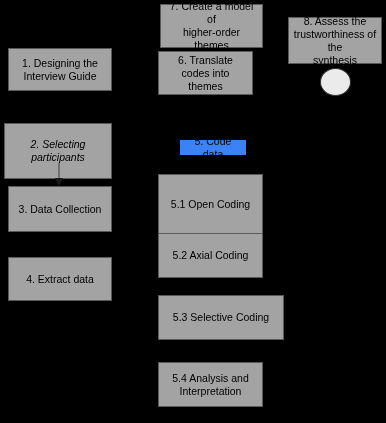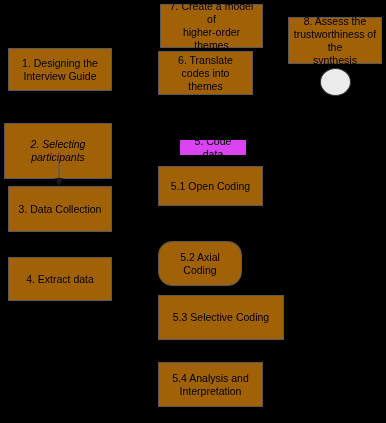--- a/index.html
+++ b/index.html
@@ -12,36 +12,36 @@
     position: relative;
     width: 386px;
     height: 423px;
     background: #000000;
     overflow: hidden;
     font-family: "Liberation Sans", "DejaVu Sans", sans-serif;
   }
   .node {
     position: absolute;
     box-sizing: border-box;
-    background: #a16207;
+    background: #a3a3a3;
     border: 1px solid #595959;
     color: #000000;
     font-size: 10.5px;
     line-height: 13px;
     text-align: center;
     display: flex;
     align-items: center;
     justify-content: center;
     padding: 2px 4px;
     white-space: pre-line;
   }
   .label-plain {
     position: absolute;
     box-sizing: border-box;
-    background: #d946ef;
+    background: #3b82f6;
     border: none;
     color: #000000;
     font-size: 10.5px;
     line-height: 13px;
     text-align: center;
     display: flex;
     align-items: center;
     justify-content: center;
     padding: 1px 3px;
     white-space: pre-line;
@@ -83,23 +83,23 @@
   <div class="node" style="left:8px; top:257px; width:104px; height:44px;">4. Extract data</div>
 
   <div class="node" style="left:160px; top:4px; width:103px; height:44px;">7. Create a model of
 higher-order themes</div>
 
   <div class="node" style="left:158px; top:51px; width:95px; height:44px;">6. Translate codes into
 themes</div>
 
   <div class="label-plain" style="left:180px; top:140px; width:66px; height:15px;">5. Code data</div>
 
-  <div class="node" style="left:158px; top:166px; width:105px; height:40px;">5.1 Open Coding</div>
+  <div class="node" style="left:158px; top:174px; width:105px; height:61px;">5.1 Open Coding</div>
 
-  <div class="node" style="left:158px; top:241px; width:84px; height:45px;border-radius:14px;">5.2 Axial Coding</div>
+  <div class="node" style="left:158px; top:233px; width:105px; height:45px;">5.2 Axial Coding</div>
 
   <div class="node" style="left:158px; top:295px; width:126px; height:45px;">5.3 Selective Coding</div>
 
   <div class="node" style="left:158px; top:362px; width:105px; height:45px;">5.4 Analysis and
 Interpretation</div>
 
   <div class="node" style="left:288px; top:0px; width:94px; height:47px;margin-top:17px;">8. Assess the
 trustworthiness of the
 synthesis</div>
 

